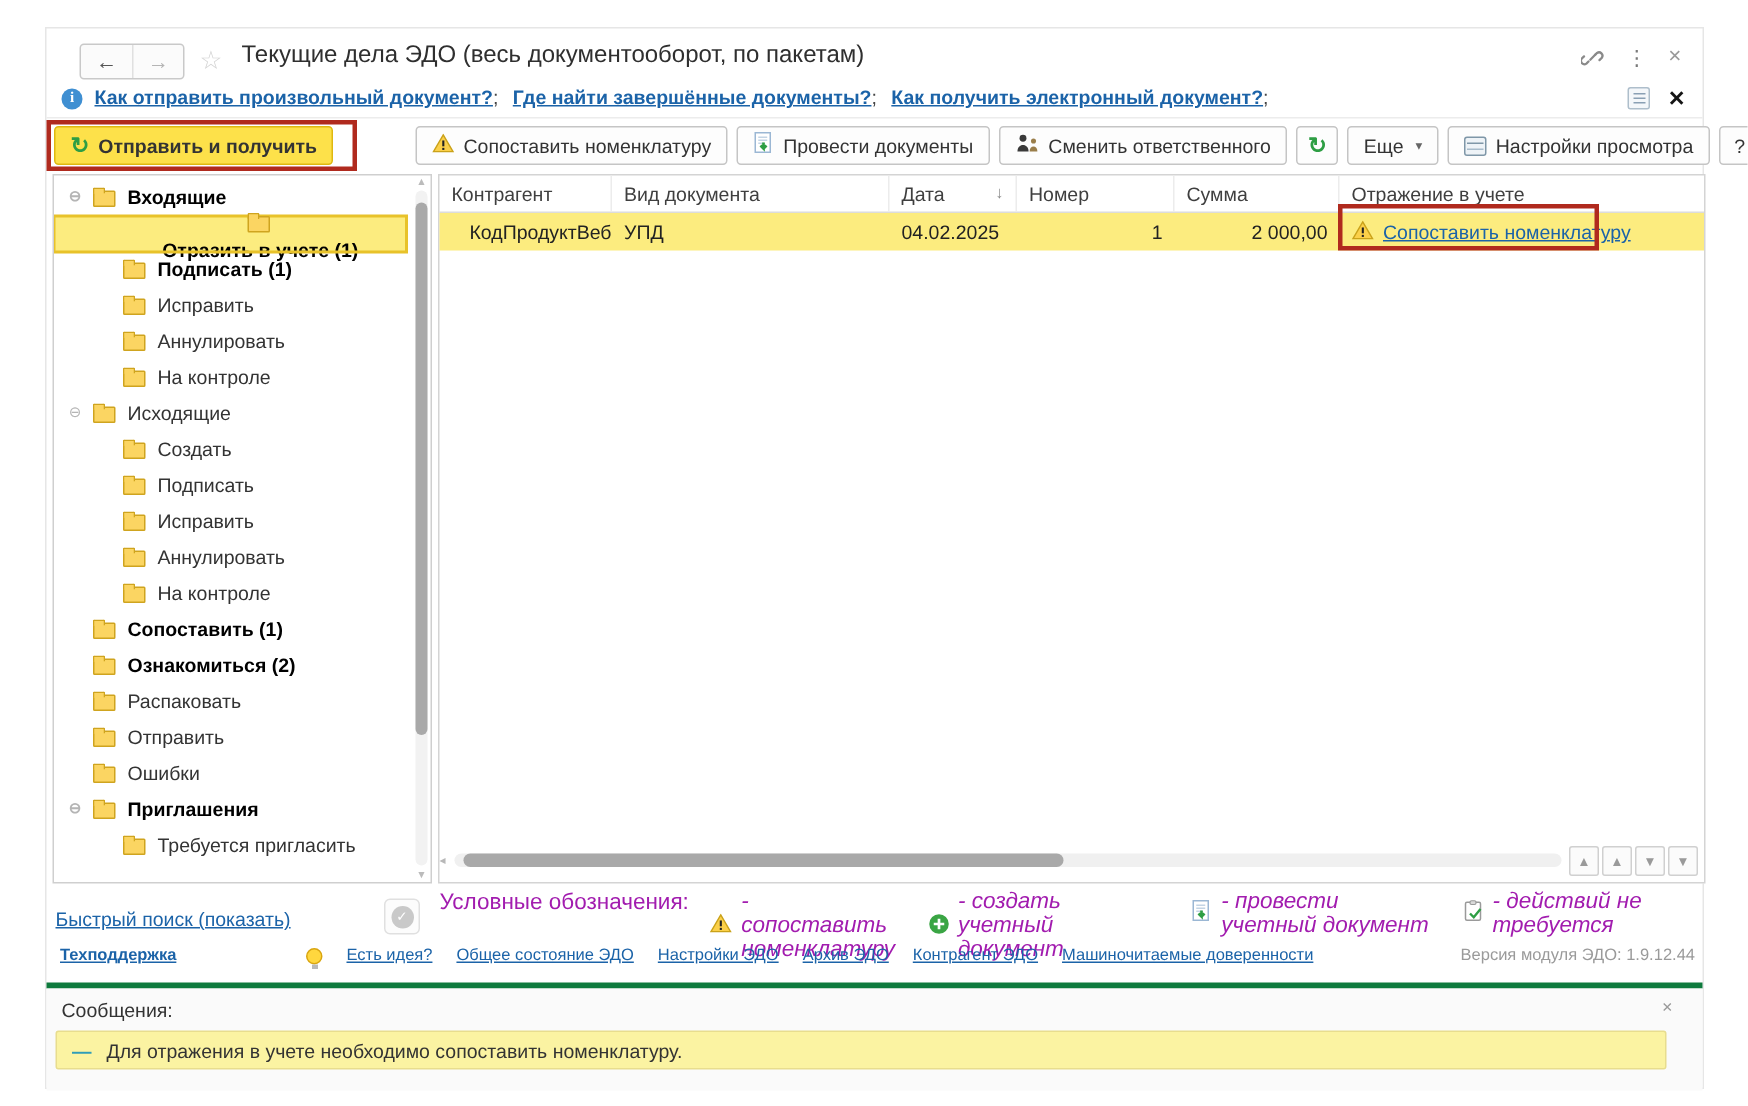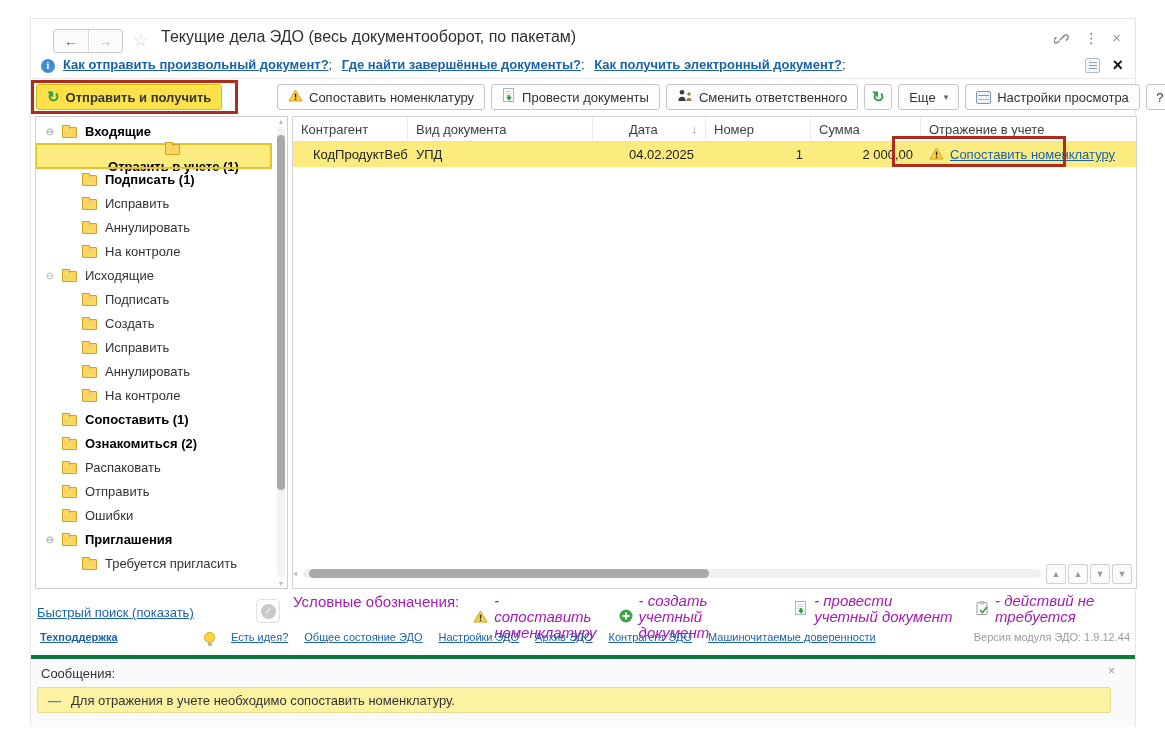--- a/index.html
+++ b/index.html
@@ -55,21 +55,21 @@
   .vscroll { position:absolute; right:2px; top:10px; width:8px; height:450px; background:#f2f2f2; border-radius:4px; }
   .vthumb { position:absolute; left:0; top:8px; width:8px; height:355px; background:#a9a9a9; border-radius:4px; }
   .vscroll .sa { position:absolute; left:0; width:8px; font-size:7px; color:#bbb; text-align:center; }
   .vscroll .sa.up { top:-9px; } .vscroll .sa.dn { bottom:-10px; }
 
   
   .grid { position:absolute; left:261px; top:97px; width:845px; height:473px; border:1px solid #d4d4d4; background:#fff; }
   .ghead { display:flex; height:25px; border-bottom:1px solid #dcdcdc; align-items:center; font-size:13px; color:#3f3f3f; }
   .gc { padding:0 8px; height:100%; display:flex; align-items:center; border-right:1px solid #ececec; overflow:hidden; }
   .gc:last-child { border-right:none; }
-  .c0{width:115px;} .c1{width:185px;} .c2{width:85px;margin-left:28px;} .c3{width:105px;} .c4{width:110px;} .c5{flex:1;}
+  .c0{width:115px;} .c1{width:185px;} .c2{width:85px;} .c3{width:105px;} .c4{width:110px;} .c5{flex:1;}
   .sort-ic { margin-left:auto; color:#8a8a8a; font-size:11px; }
   .grow { display:flex; height:25px; background:#fcec7f; align-items:center; font-size:13px; color:#222; cursor:pointer; }
   .grow .gc { border-right:none; }
   .grow .c0 { padding-left:20px; }
   .num { justify-content:flex-end; }
   .warn-ic { flex:0 0 auto; }
   .cell-link { color:#1b63a8; text-decoration:underline; margin-left:6px; white-space:nowrap; cursor:pointer; }
   .hscroll { position:absolute; left:10px; bottom:10px; width:738px; height:9px; background:#f0f0f0; border-radius:5px; }
   .hthumb { position:absolute; left:6px; top:0; width:400px; height:9px; background:#a9a9a9; border-radius:5px; cursor:pointer; }
   .hscroll .ha { position:absolute; top:0; font-size:8px; color:#b8b8b8; line-height:9px; }
@@ -223,25 +223,25 @@
           <span class="folder"></span>
           <span>На контроле</span>
         </div>
       <div class="ti l0">
           <span class="exp">⊖</span>
           <span class="folder"></span>
           <span>Исходящие</span>
         </div>
       <div class="ti l1">
           <span class="folder"></span>
+          <span>Создать</span>
+        </div>
+      <div class="ti l1">
+          <span class="folder"></span>
           <span>Подписать</span>
-        </div>
-      <div class="ti l1">
-          <span class="folder"></span>
-          <span>Создать</span>
         </div>
       <div class="ti l1">
           <span class="folder"></span>
           <span>Исправить</span>
         </div>
       <div class="ti l1">
           <span class="folder"></span>
           <span>Аннулировать</span>
         </div>
       <div class="ti l1">

